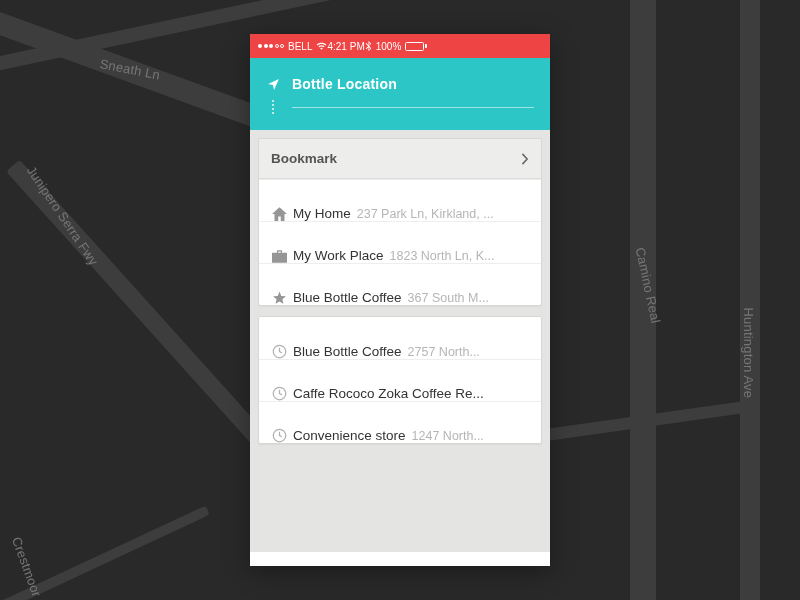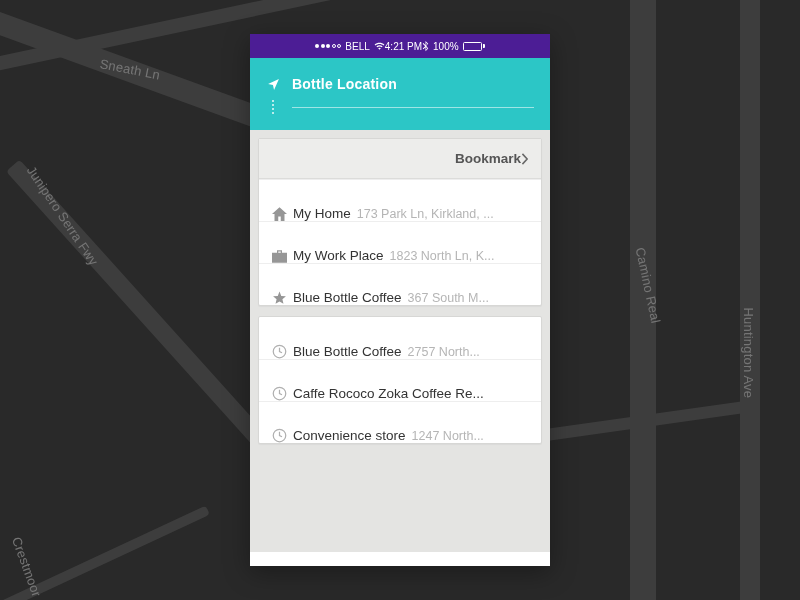--- a/index.html
+++ b/index.html
@@ -12,21 +12,21 @@
     .r1 { width: 560px; height: 22px; left: -40px; top: 100px; transform: rotate(20deg); }
     .r2 { width: 26px; height: 700px; left: 630px; top: -40px; }
     .r3 { width: 20px; height: 700px; left: 740px; top: -40px; }
     .r4 { width: 420px; height: 14px; left: -40px; top: 20px; transform: rotate(-12deg); }
     .r5 { width: 440px; height: 18px; left: -60px; top: 320px; transform: rotate(48deg); }
     .r6 { width: 300px; height: 12px; left: 460px; top: 420px; transform: rotate(-8deg); }
     .r7 { width: 260px; height: 10px; left: -40px; top: 560px; transform: rotate(-25deg); }
 
     
     .phone { position: absolute; width: 300px; height: 532px; left: 250px; top: 34px; background: #fff; box-shadow: 0 6px 24px rgba(0,0,0,0.35); overflow: hidden; }
-    .status-bar { height: 18px; background: #4c1d95; color: #fff; display: flex; align-items: center; font-size: 10px; padding: 12px 8px; justify-content: center; }
+    .status-bar { height: 18px; background: #ef4444; color: #fff; display: flex; align-items: center; font-size: 10px; padding: 12px 8px; justify-content: flex-start; }
     .sb-left, .sb-right { display: flex; align-items: center; gap: 4px; }
     .dots { display: flex; gap: 1.5px; align-items: center; }
     .dot { width: 4px; height: 4px; border-radius: 50%; background: #fff; }
     .dot.hollow { background: transparent; border: 0.8px solid #fff; box-sizing: border-box; }
     .wifi { width: 11px; height: 8px; }
     .batt { display: flex; align-items: center; }
     .batt-body { width: 19px; height: 9px; border: 1px solid #fff; border-radius: 1.5px; position: relative; padding: 1px; }
     .batt-fill { width: 100%; height: 100%; background: #fff; }
     .batt-tip { width: 2px; height: 4px; background: #fff; margin-left: 1px; border-radius: 0 1px 1px 0; }
 
@@ -34,21 +34,21 @@
     .hrow { display: flex; align-items: center; gap: 12px; height: 28px; }
     .hrow .icon { width: 14px; display: flex; justify-content: center; color: #fff; }
     .hrow .text { font-size: 14px; font-weight: 600; letter-spacing: 0.2px; }
     .hsep { display: flex; align-items: center; gap: 12px; margin: 2px 0; }
     .hsep .dots-v { width: 14px; display: flex; flex-direction: column; align-items: center; gap: 2px; }
     .hsep .dots-v span { width: 2px; height: 2px; background: rgba(255,255,255,0.9); border-radius: 50%; }
     .hsep .line { flex: 1; height: 1px; background: rgba(255,255,255,0.55); }
 
     .content { background: #e4e4e2; padding: 8px; display: flex; flex-direction: column; gap: 10px; height: calc(100% - 18px - 92px); }
     .card { background: #fff; border: 1px solid #d7d7d5; border-radius: 2px; box-shadow: 0 1px 1px rgba(0,0,0,0.04); overflow: hidden; }
-    .card-header { background: #ededeb; height: 40px; display: flex; align-items: center; padding: 0 12px; justify-content: flex-end; border-bottom: 1px solid #dcdcda; }
+    .card-header { background: #ededeb; height: 40px; display: flex; align-items: center; padding: 0 12px; justify-content: space-between; border-bottom: 1px solid #dcdcda; }
     .card-header .title { font-size: 13.5px; font-weight: 600; color: #555; }
     .chev { color: #777; }
     .row { height: 42px; display: flex; align-items: flex-end; padding: 0 12px; gap: 6px; border-top: 1px solid #eee; }
     .row:first-of-type { border-top: none; }
     .row .ricon { width: 16px; color: #969696; display: flex; align-items: center; justify-content: center; }
     .row .rlabel { font-size: 13.5px; color: #333; font-weight: 500; white-space: nowrap; overflow: hidden; text-overflow: ellipsis; }
     .row .rsub { font-size: 12.5px; color: #b5b5b5; white-space: nowrap; overflow: hidden; text-overflow: ellipsis; flex: 1; min-width: 0; }
     .row.single .rlabel { flex: 1; min-width: 0; }
     svg { display: block; }
   </style>
@@ -136,21 +136,21 @@
               </svg>
           </span>
         </div>
         <div class="row">
           <span class="ricon">
             <svg width="15" height="14" viewBox="0 0 24 22">
                 <path fill="#969696" d="M12 0 L24 11 H20 V22 H14 V15 H10 V22 H4 V11 H0 Z"></path>
               </svg>
           </span>
           <span class="rlabel">My Home</span>
-          <span class="rsub">173 Park Ln, Kirkland, ...</span>
+          <span class="rsub">237 Park Ln, Kirkland, ...</span>
         </div>
         <div class="row">
           <span class="ricon">
             <svg width="15" height="13" viewBox="0 0 24 20">
                 <path fill="#969696" d="M8 0 H16 V4 H24 V20 H0 V4 H8 Z M10 2 V4 H14 V2 Z"></path>
               </svg>
           </span>
           <span class="rlabel">My Work Place</span>
           <span class="rsub">1823 North Ln, K...</span>
         </div>

